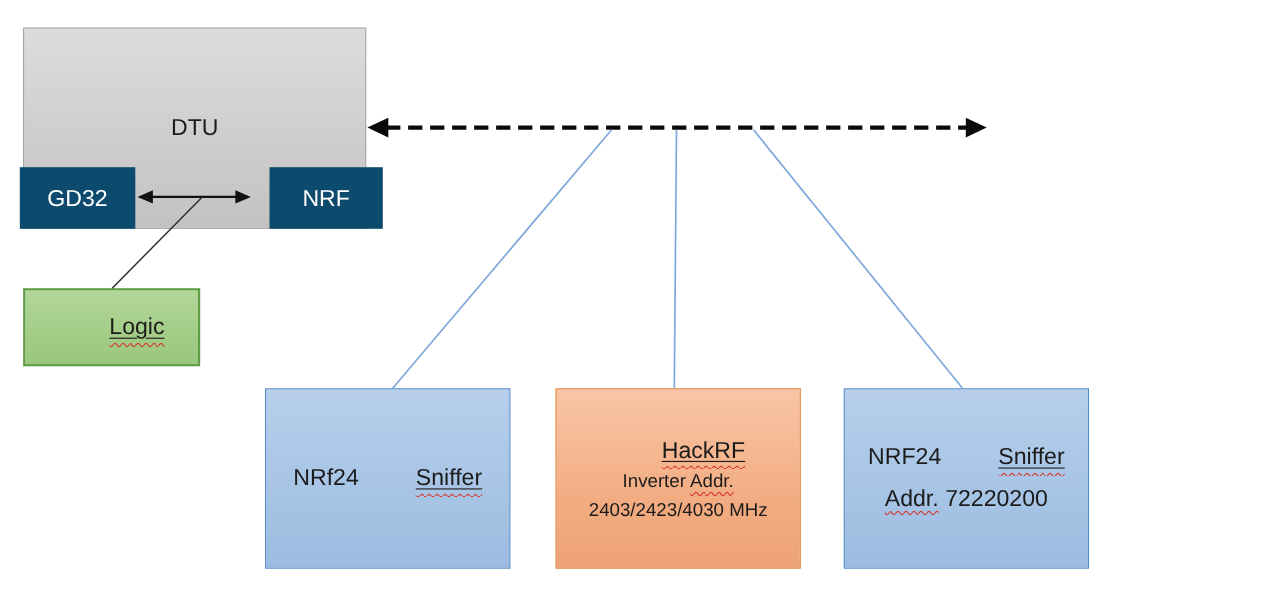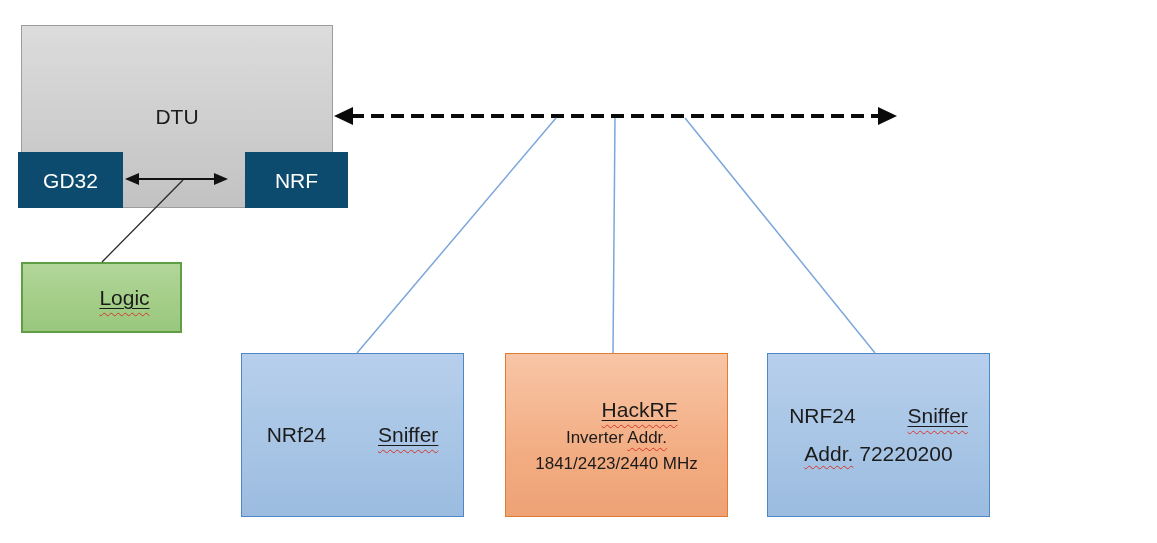--- a/index.html
+++ b/index.html
@@ -61,21 +61,21 @@
   </div>
 
 
   <div class="box blueb" style="left:241px; top:353px; width:223px; height:164px;">
     <div class="ln t21w"><span>NRf24 </span><span class="u"><span class="sq">Sniffer</span></span></div>
   </div>
 
   <div class="box orangeb" style="left:505px; top:353px; width:223px; height:164px;">
     <div class="ln hackline1"><span class="u"><span class="sq">HackRF</span></span></div>
     <div class="ln t17"><span>Inverter </span><span class="sq">Addr.</span></div>
-    <div class="ln t17">1841/2423/2440 MHz</div>
+    <div class="ln t17">2403/2423/4030 MHz</div>
   </div>
 
   <div class="box blueb" style="left:767px; top:353px; width:223px; height:164px;">
     <div class="ln t21w"><span>NRF24 </span><span class="u"><span class="sq">Sniffer</span></span></div>
     <div class="ln t21w"><span class="sq">Addr.</span><span> 72220200</span></div>
   </div>
 
   <svg class="overlay" width="1157" height="543" viewBox="0 0 1157 543">
 
     <g>

